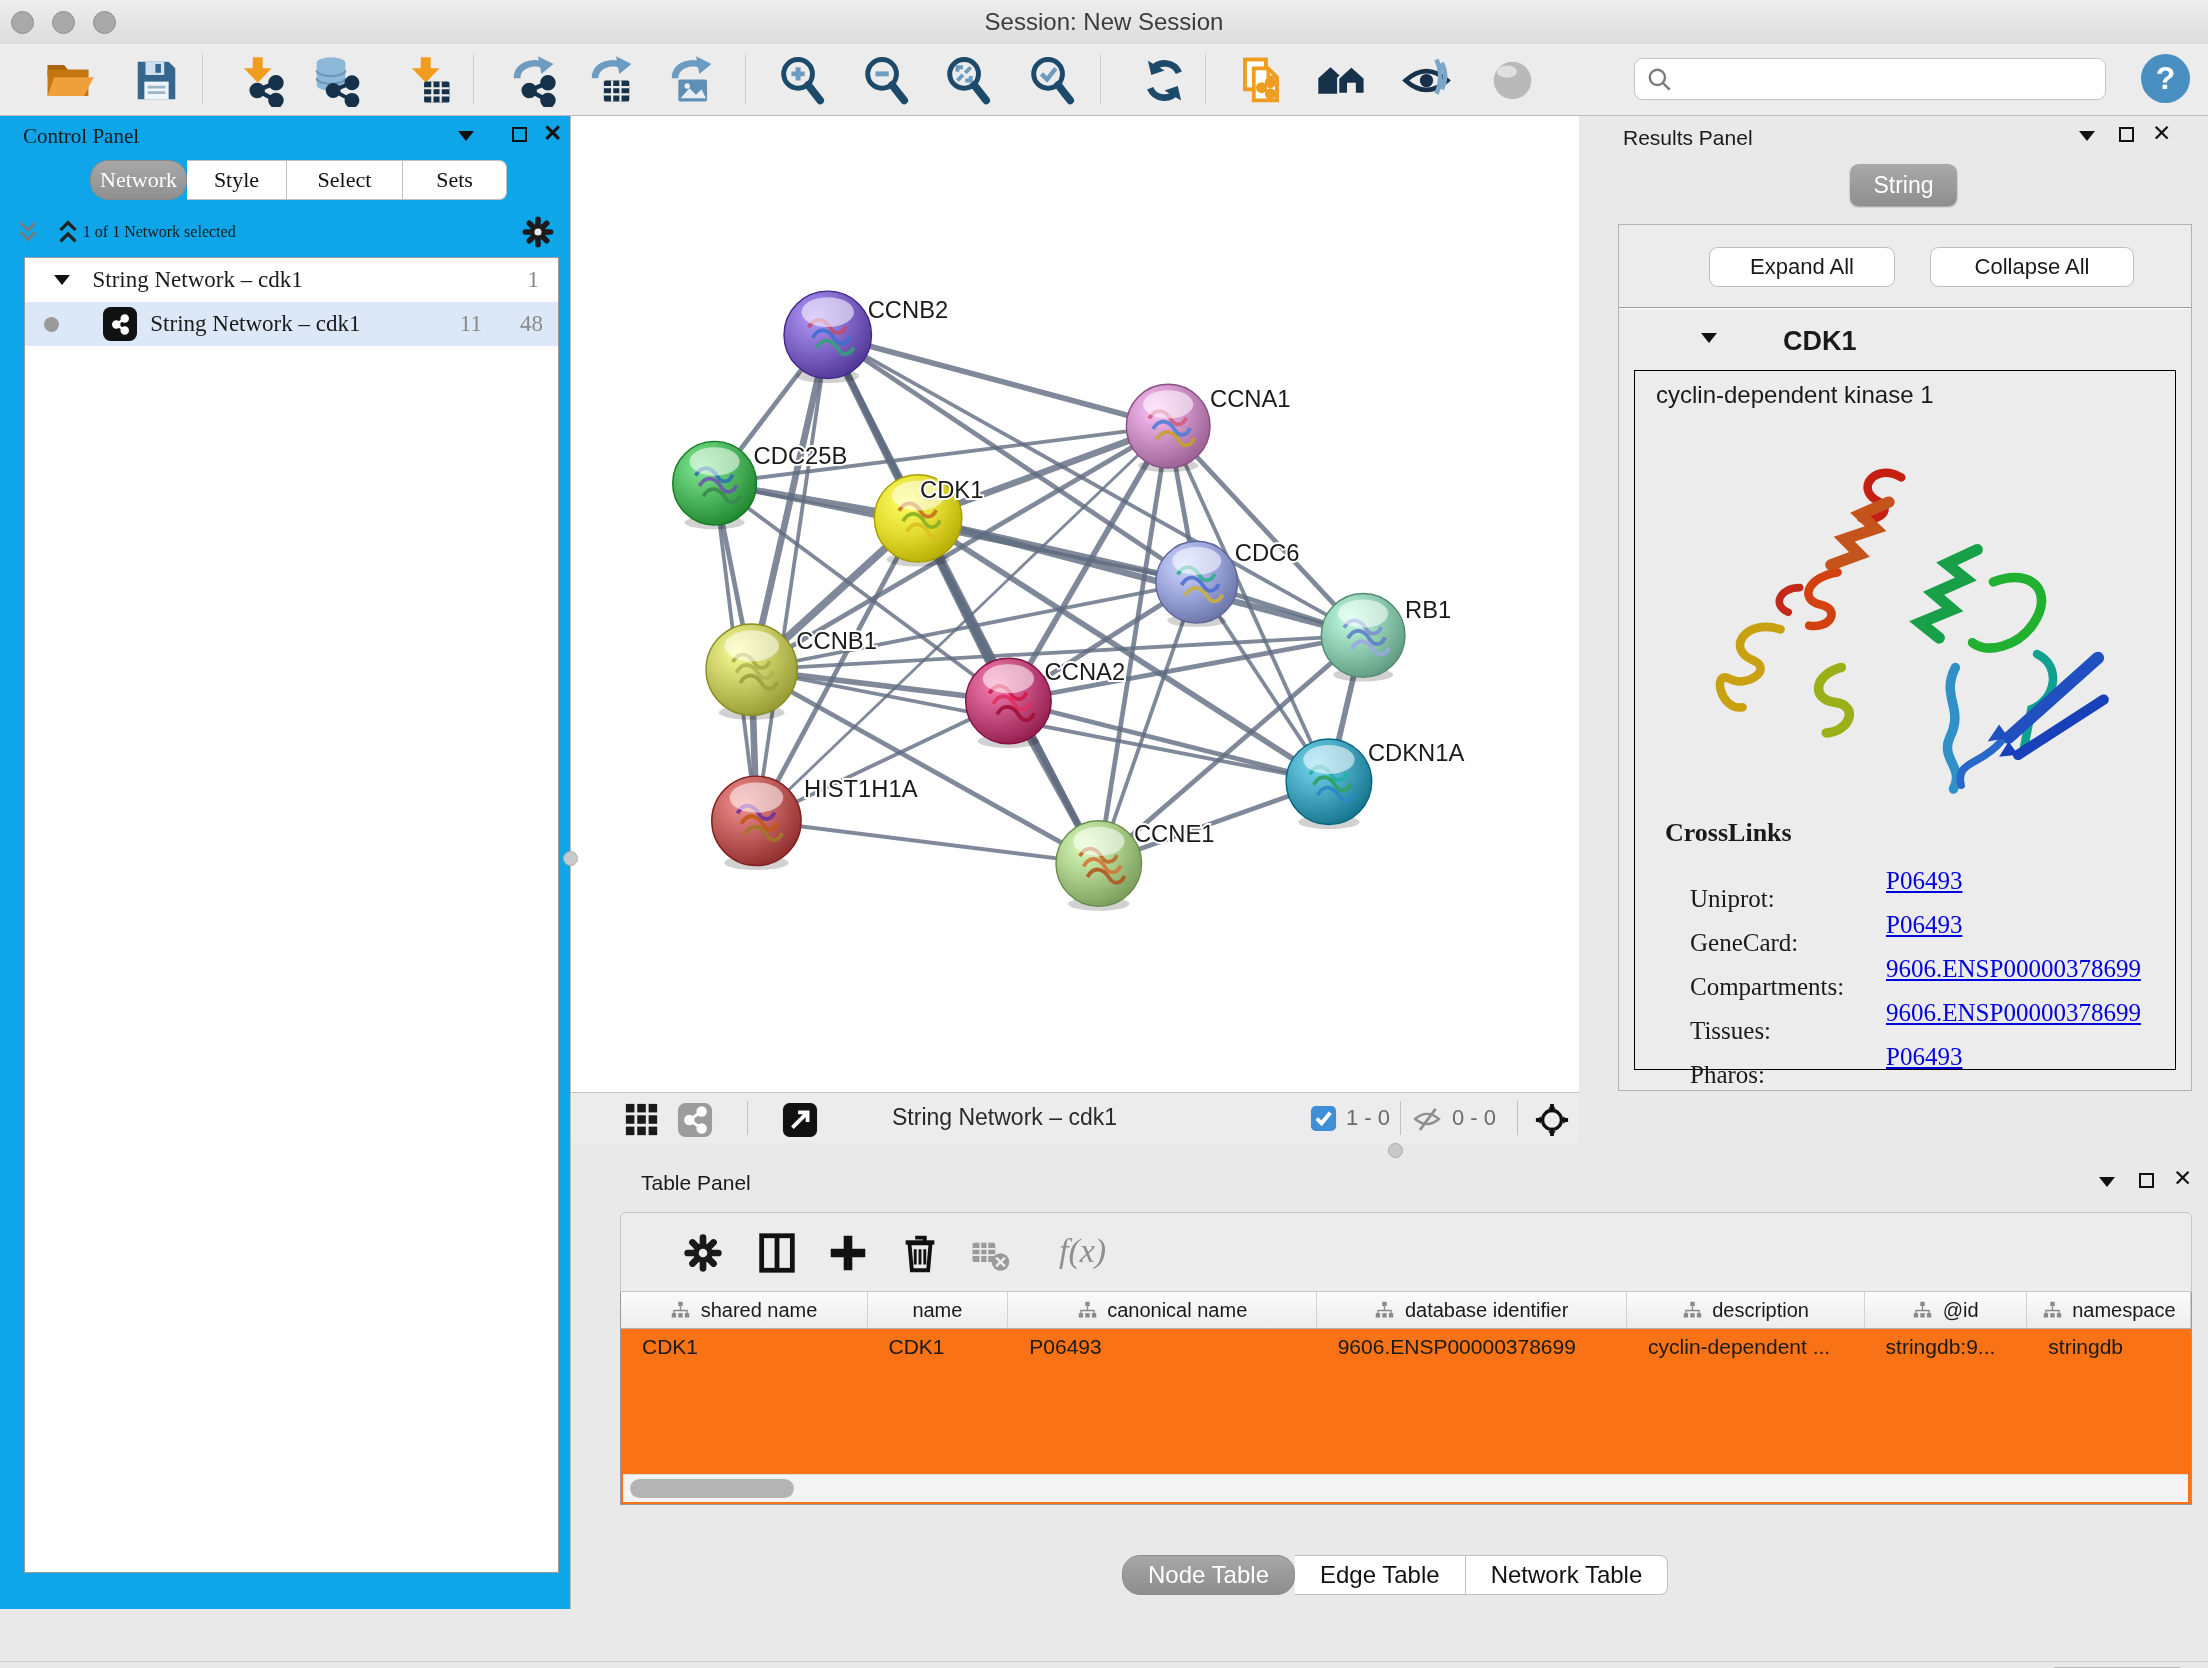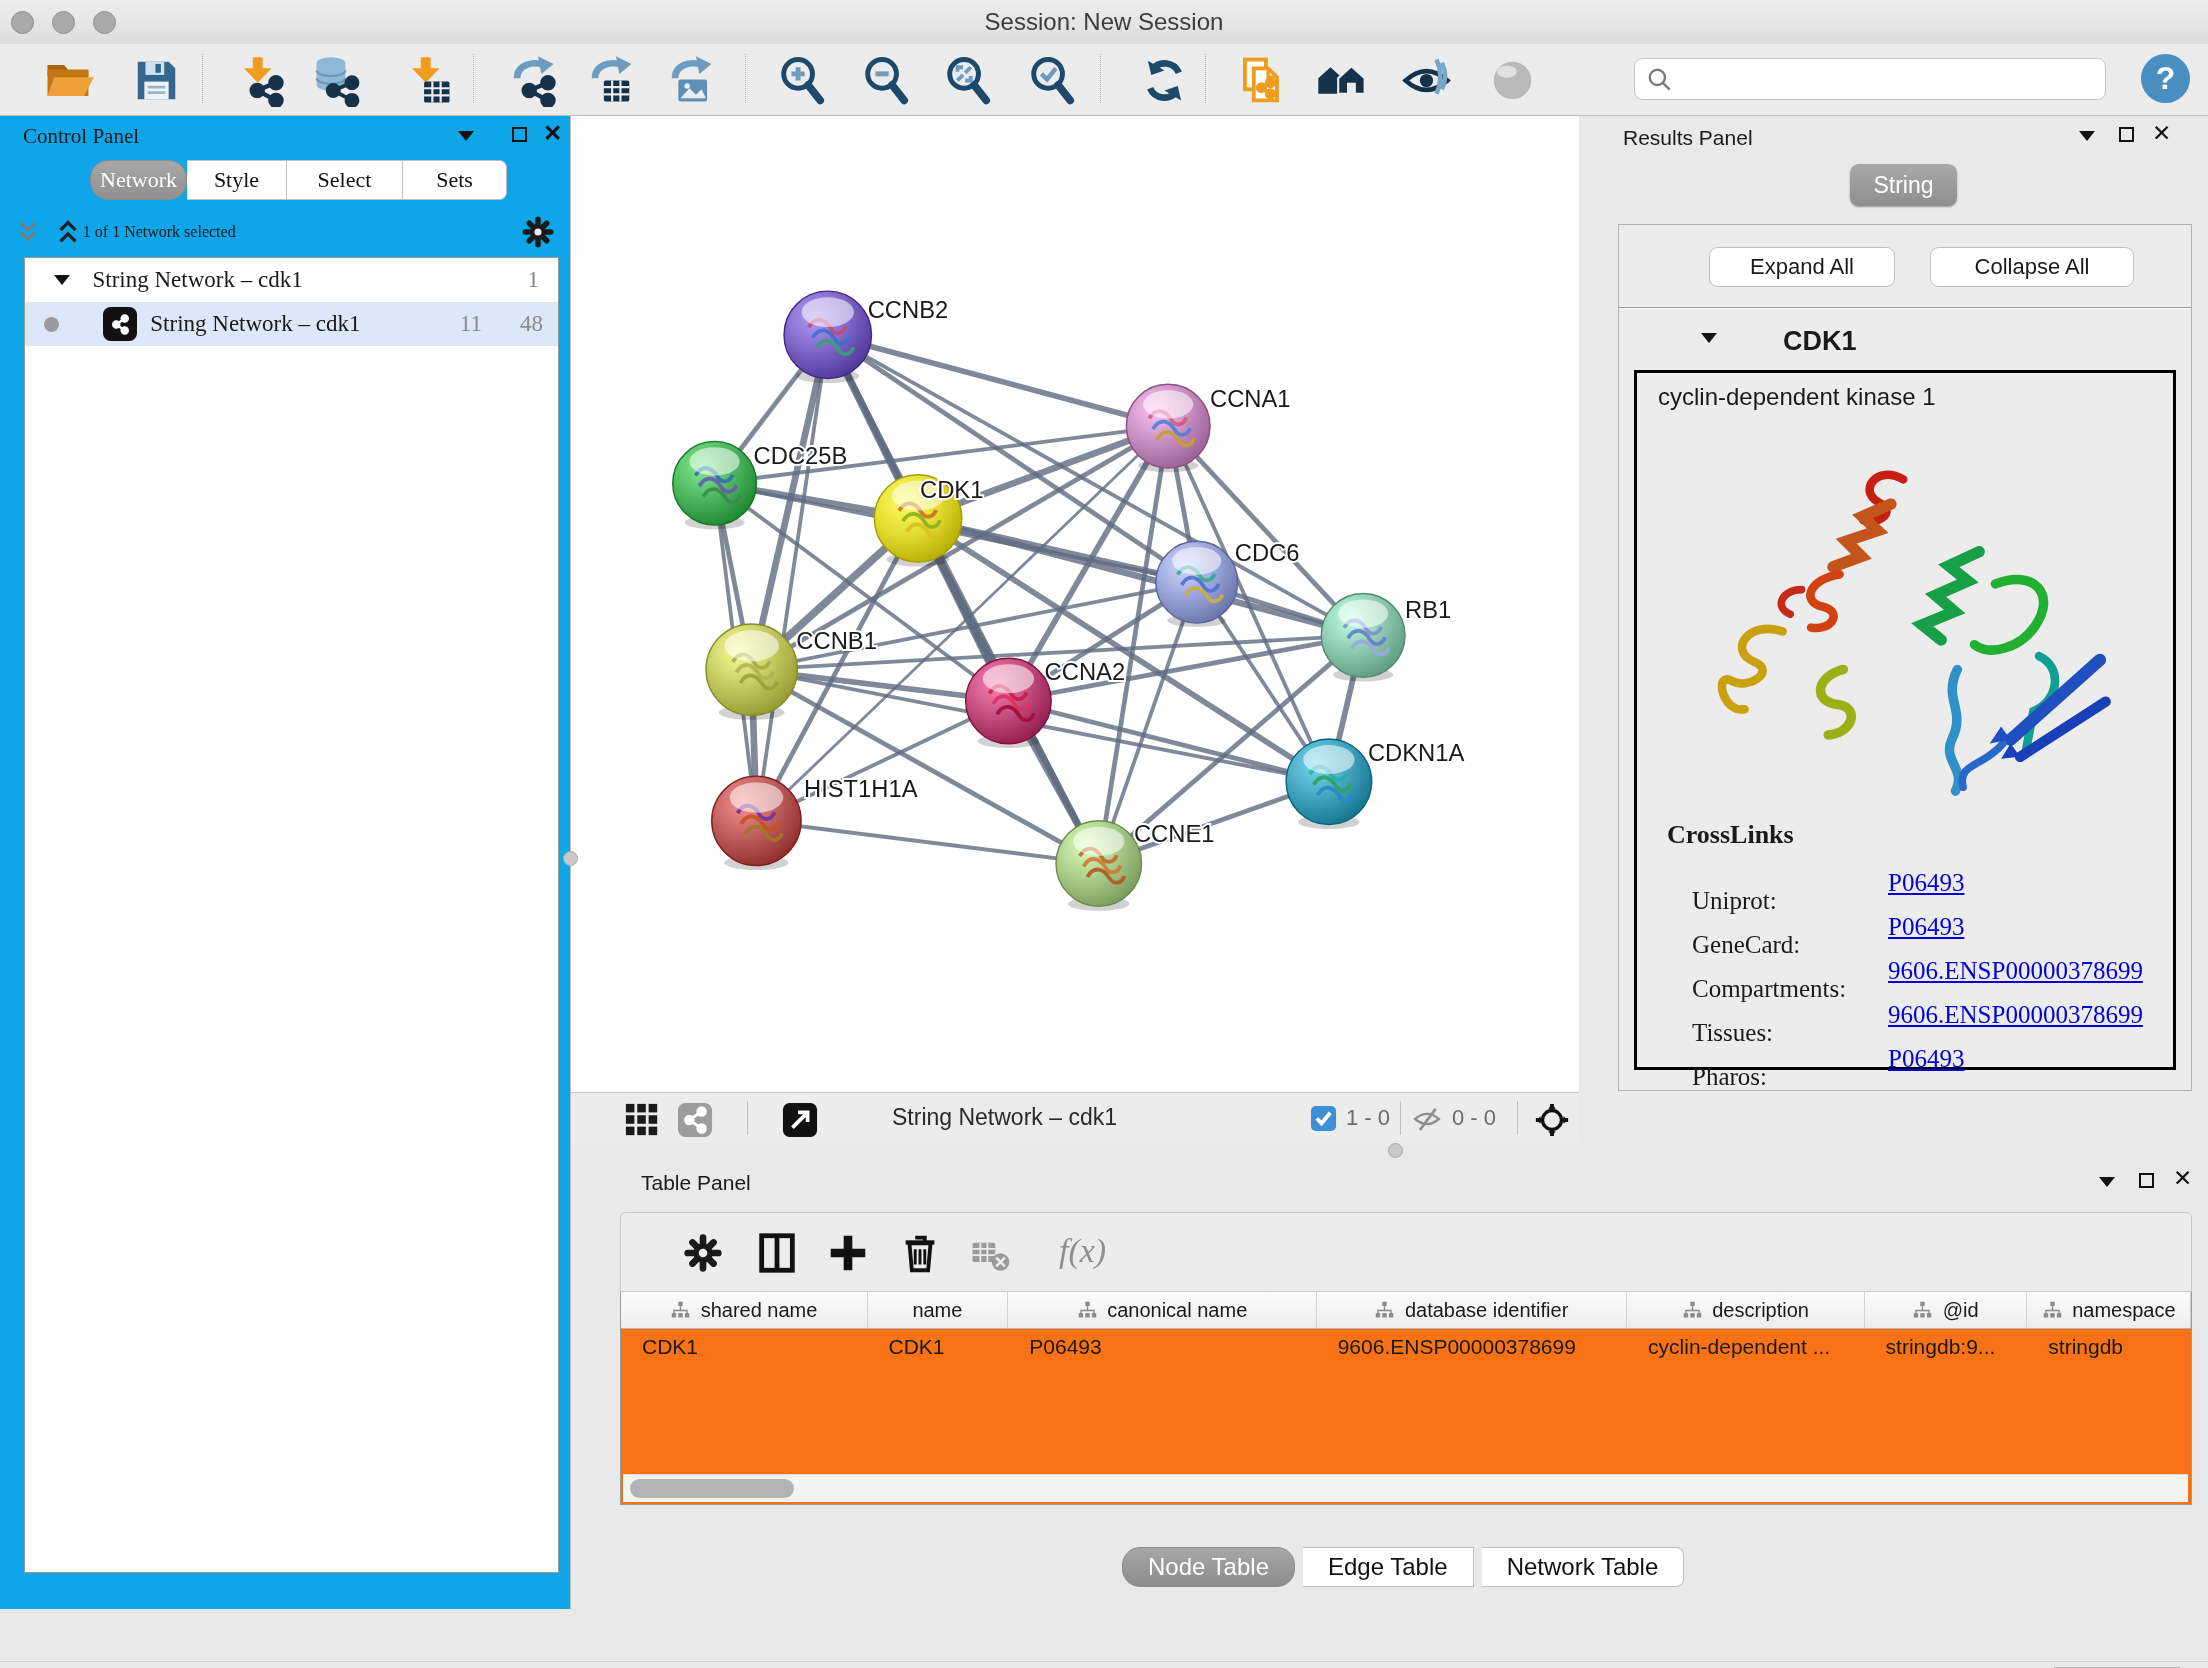--- a/index.html
+++ b/index.html
@@ -75,21 +75,21 @@
     background:linear-gradient(#a9a9a9,#8e8e8e);color:#fff;font-size:23px;display:flex;
     align-items:center;justify-content:center;box-shadow:0 1px 1.9px rgba(0,0,0,.35);}
   #rp-box{position:absolute;left:37px;top:108px;width:574px;height:867px;background:#ececec;
     border:1.9px solid #b2b2b2;box-sizing:border-box;}
   .rp-btn{position:absolute;top:22px;height:40px;background:#fff;border:1.9px solid #bdbdbd;
     border-radius:8.6px;font-size:22px;display:flex;align-items:center;justify-content:center;box-sizing:border-box;}
   #rp-divider{position:absolute;left:0;top:82px;width:100%;border-top:1.9px solid #9a9a9a;border-bottom:1px solid #fff;}
   #rp-gene-row{position:absolute;left:0;top:95px;width:100%;height:44px;}
   #rp-gene{position:absolute;left:164px;top:5.7px;font-size:27px;font-weight:bold;}
   #rp-inner{position:absolute;left:15px;top:145px;width:542px;height:700px;background:#ececec;
-    border:3px solid #000000;box-sizing:border-box;}
+    border:1px solid #000000;box-sizing:border-box;}
   #rp-desc{position:absolute;left:21px;top:9.5px;font-size:24px;}
   #protein-img{position:absolute;left:52px;top:57px;}
   #crosslinks{position:absolute;left:30px;top:447px;font-family:"Liberation Serif","DejaVu Serif",serif;}
   #cl-title{font-size:26px;font-weight:bold;margin-bottom:11.4px;}
   .cl-row{display:flex;height:44px;align-items:center;font-size:25px;}
   .cl-label{width:221px;padding-left:25px;box-sizing:border-box;margin-top:36px;}
   .cl-link{color:#0000dd;text-decoration:underline;}
 
   
   #table-panel{left:571px;top:1158px;width:1638px;height:451px;background:#e9e9e9;}
@@ -102,21 +102,21 @@
     border:1.9px solid #9a9a9a;border-top:none;box-sizing:border-box;overflow:hidden;}
   #tp-head{display:flex;height:37px;background:linear-gradient(#fbfbfb,#ededed);
     border-bottom:1.9px solid #b5b5b5;box-sizing:border-box;}
   .th{display:flex;align-items:center;justify-content:center;gap:9.5px;font-size:20px;
     border-right:1px solid #d2d2d2;box-sizing:border-box;overflow:hidden;white-space:nowrap;}
   #tp-row{display:flex;height:35px;align-items:center;font-size:21px;}
   .td{padding-left:21px;box-sizing:border-box;overflow:hidden;white-space:nowrap;}
   #tp-scroll{position:absolute;left:1.9px;bottom:1.9px;width:1565px;height:27px;background:#f4f4f4;
     border-top:1px solid #ddd;}
   #tp-thumb{position:absolute;left:7.6px;top:3.8px;width:164px;height:19px;border-radius:9.5px;background:#b4b4b4;}
-  #tp-tabs{position:absolute;left:551px;top:389px;display:flex;height:48px;gap:8px;}
+  #tp-tabs{position:absolute;left:551px;top:397px;display:flex;height:48px;}
   #tp-tabs .seg-tab{font-size:24px;padding:0 25px;background:#fff;}
   #tp-tabs .seg-tab.sel{background:linear-gradient(#a7a7a7,#8d8d8d);color:#fff;}
 
   
   #statusbar{left:0;top:1661px;width:2208px;height:59px;background:#e9e9e9;border-top:1.9px solid #cfcfcf;box-sizing:border-box;}
   .sb-btn{position:absolute;top:6.7px;width:44px;height:44px;background:#fafafa;border:1.9px solid #b9b9b9;
     box-sizing:border-box;display:flex;align-items:center;justify-content:center;}
   #memory-btn{position:absolute;right:27.6px;top:4.8px;width:126px;height:44px;background:#fafafa;
     border:1.9px solid #b9b9b9;box-sizing:border-box;display:flex;align-items:center;justify-content:center;gap:9.5px;font-size:22px;}
   #memory-dot{width:21px;height:21px;border-radius:50%;background:#1e9e3e;}

